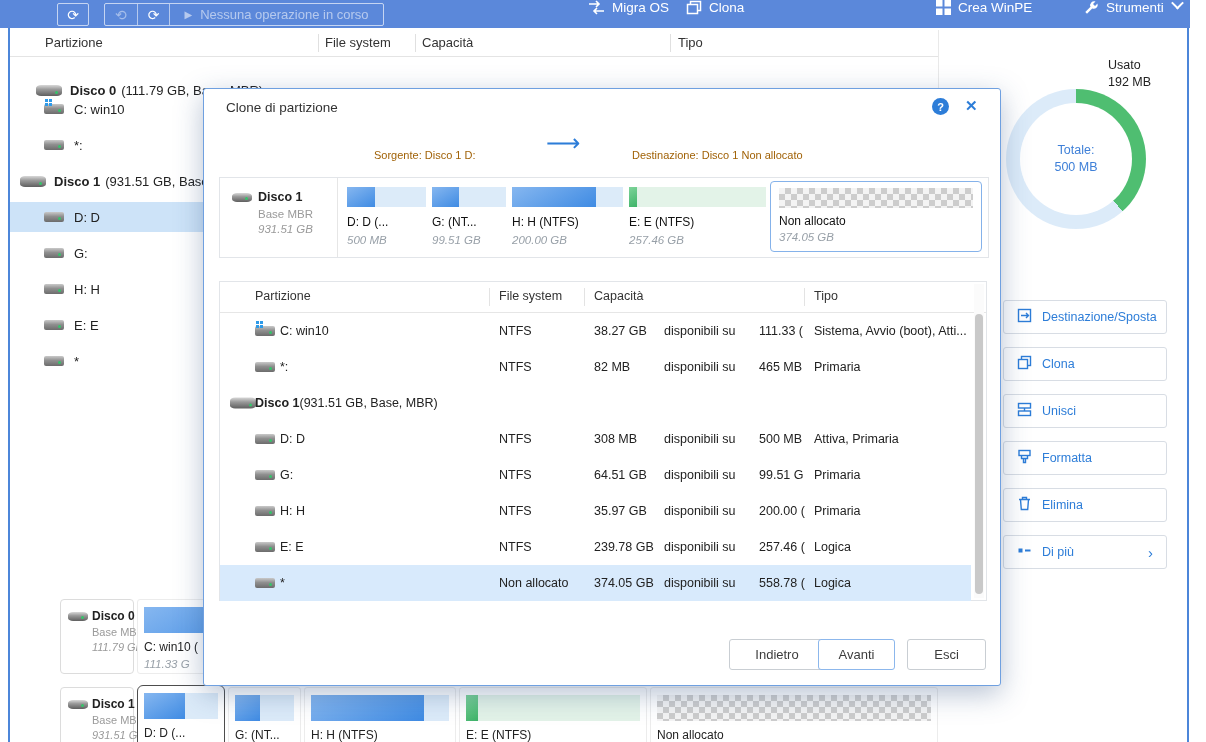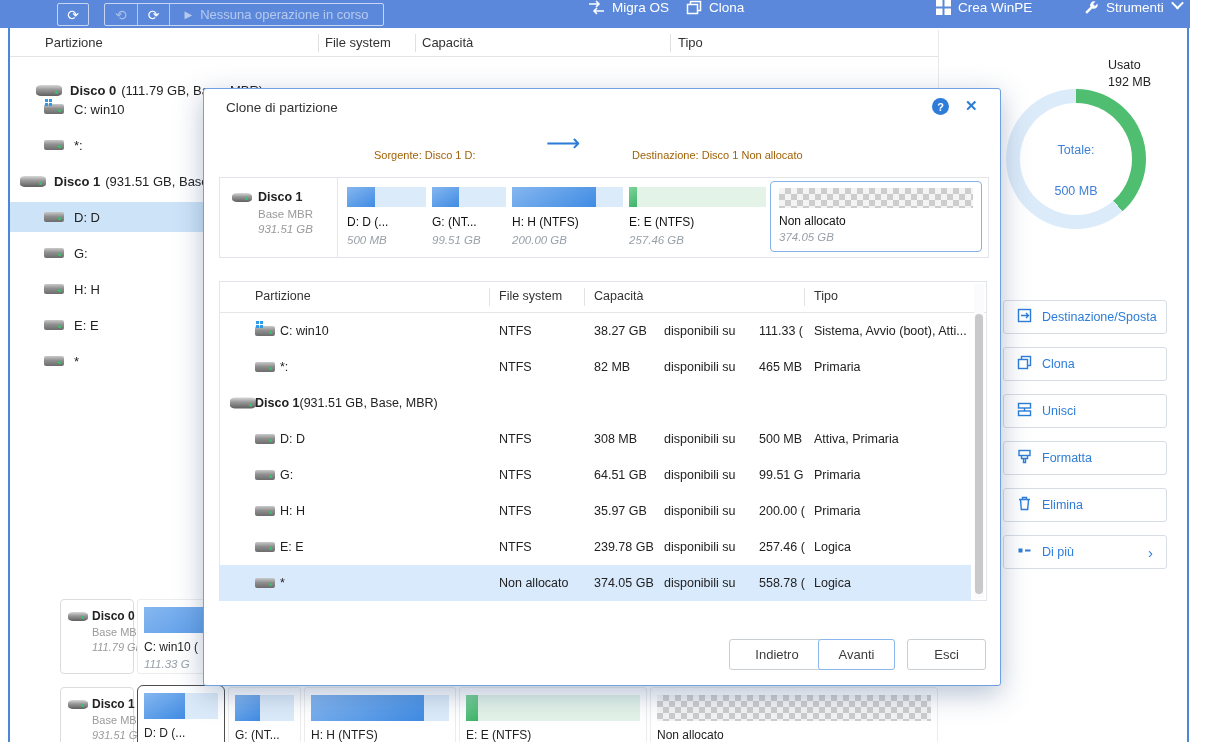--- a/index.html
+++ b/index.html
@@ -84,21 +84,21 @@
   .dscroll-thumb{position:absolute;right:3px;top:32px;width:8px;height:280px;border-radius:4px;background:#c9c9c9;}
   
   .dlg-btn{position:absolute;top:550px;height:31px;background:#fff;border:1px solid #c9ced3;border-radius:3px;
       font-size:13px;color:#3c3c3c;display:flex;align-items:center;justify-content:center;cursor:pointer;
       font-family:"Liberation Sans",sans-serif;box-sizing:border-box;}
   .dlg-btn.primary{border-color:#8cb7ec;}
   
   .donut{left:1006px;top:89px;width:140px;height:140px;border-radius:50%;}
   .donut .hole{position:absolute;inset:14px;border-radius:50%;background:#fff;
       display:flex;flex-direction:column;align-items:center;justify-content:center;}
-  .donut .hole div{font-size:12.5px;color:#3f80d8;line-height:17px;margin-top:24px;}
+  .donut .hole div{font-size:12.5px;color:#3f80d8;line-height:17px;}
   .usato{left:1108px;top:57px;font-size:12.5px;color:#222;line-height:17px;}
   .action-btn{position:absolute;left:1003px;width:164px;height:34px;background:#fff;border:1px solid #d8dde4;
       border-radius:3px;display:flex;align-items:center;gap:10px;padding:0 0 0 13px;box-sizing:border-box;
       color:#2d7dd8;font-size:12.5px;cursor:pointer;z-index:5;white-space:nowrap;}
   .action-btn svg{flex:0 0 auto;}
   .action-btn .more-chev{position:absolute;right:13px;font-size:15px;color:#2d7dd8;}
   
   .disk-card{position:absolute;width:74px;height:75px;border:1px solid #dcdcdc;border-radius:4px;background:#fff;
       box-sizing:border-box;padding:9px 0 0 7px;}
   .disk-card .row1{display:flex;align-items:center;gap:4px;}

